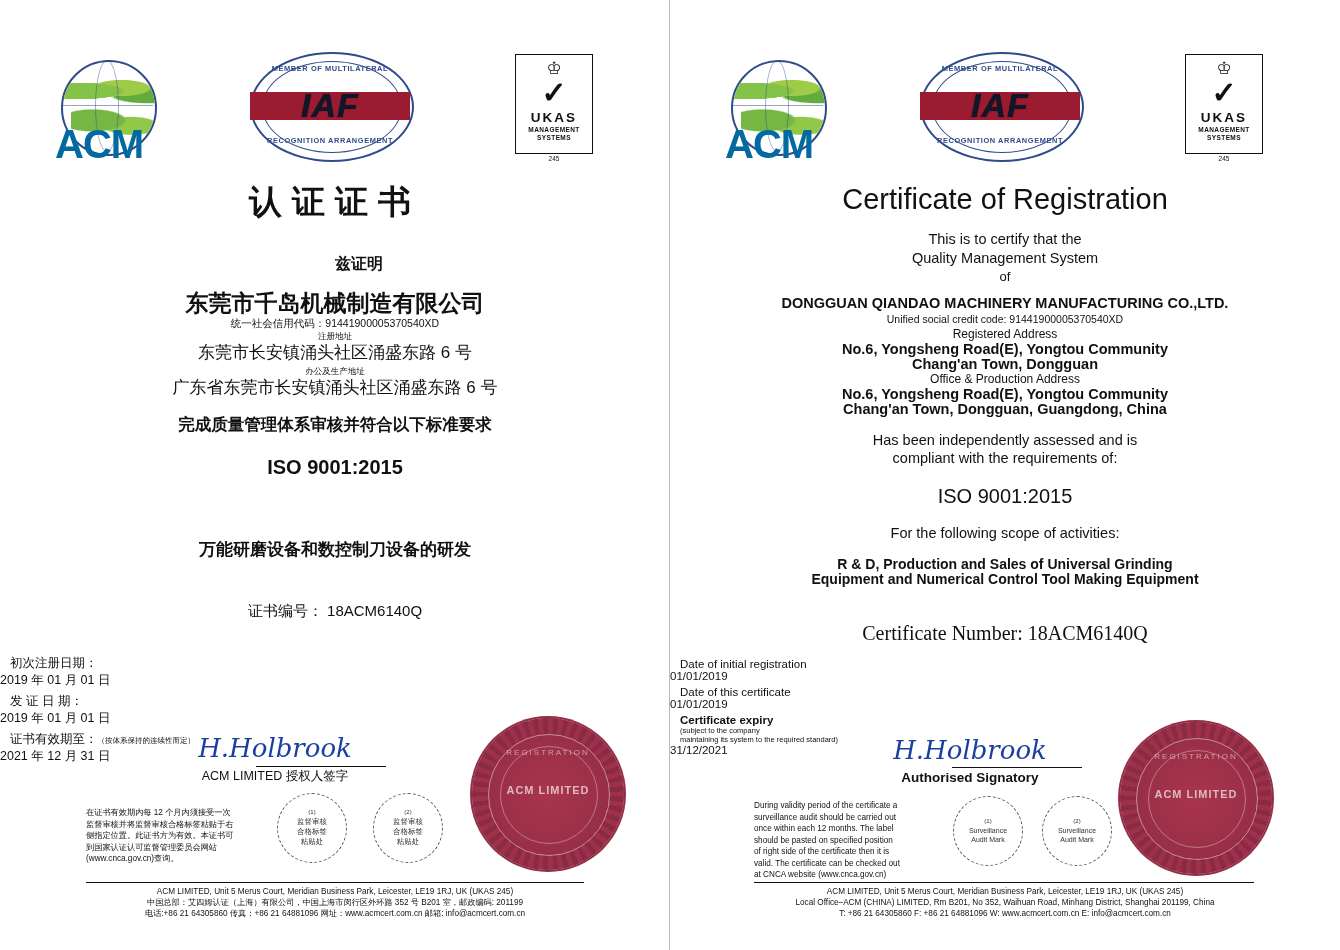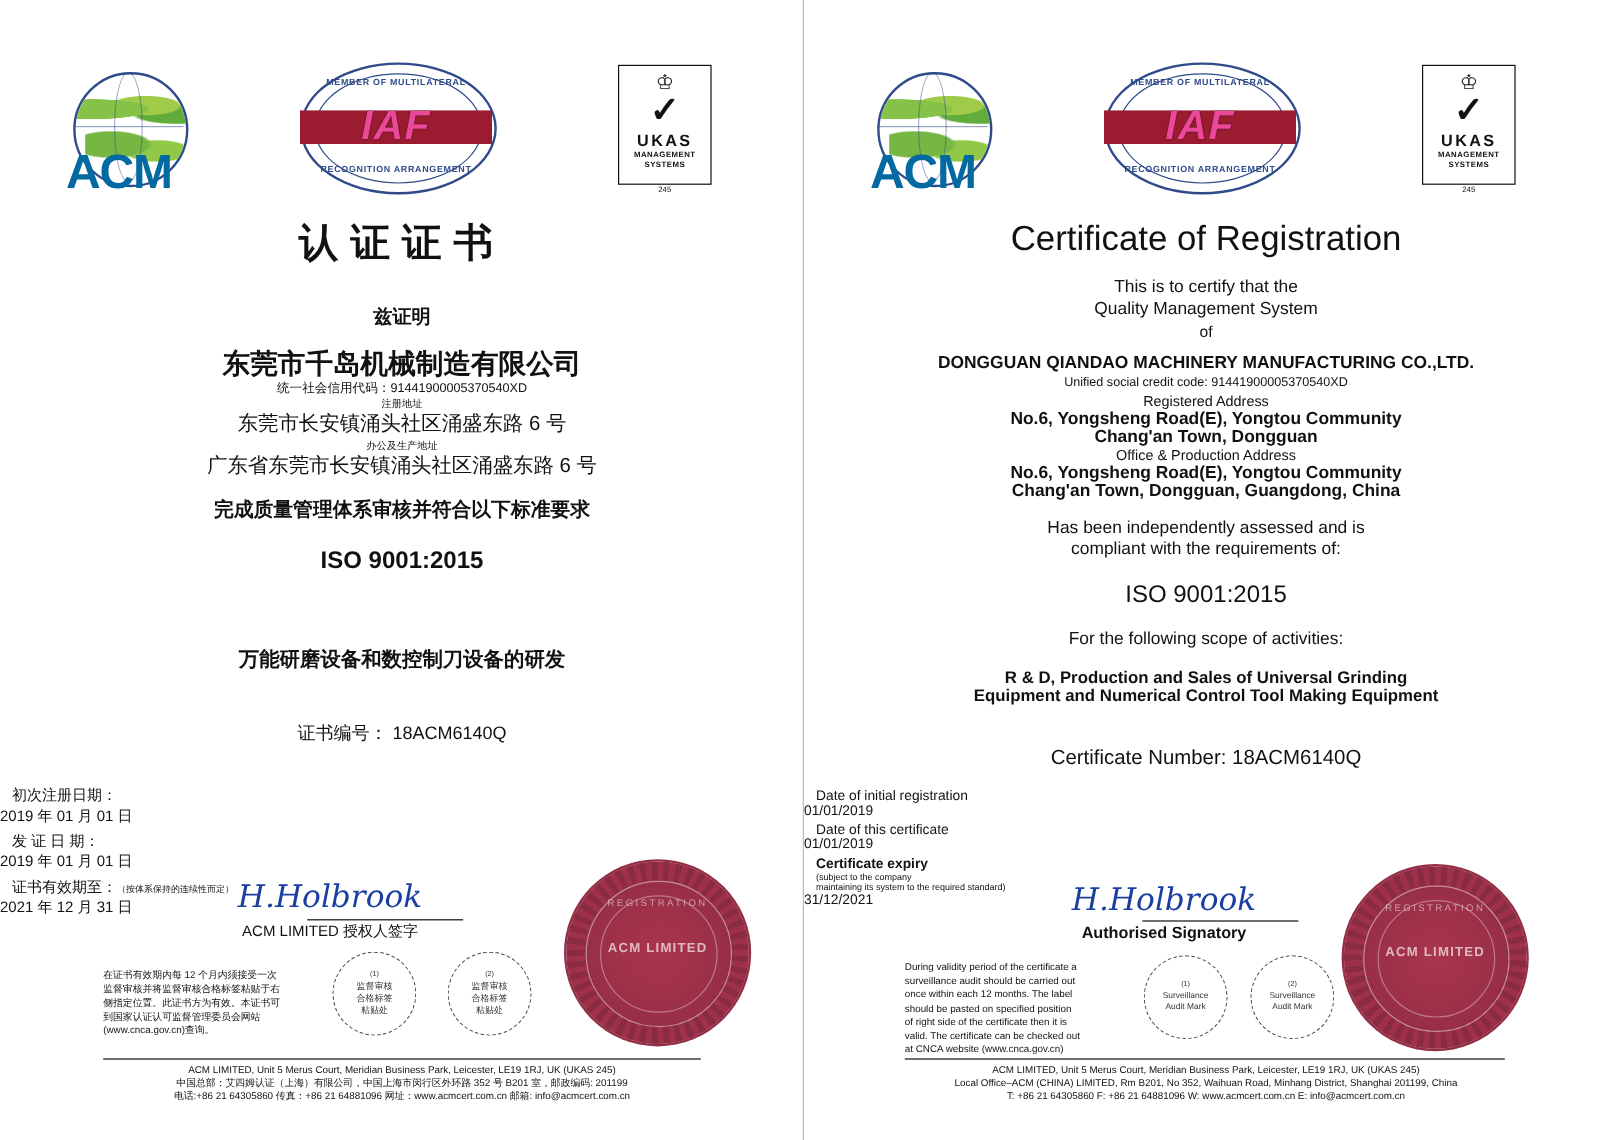--- a/index.html
+++ b/index.html
@@ -81,21 +81,21 @@
     position:absolute;left:10px;top:7px;right:10px;bottom:7px;
     border-radius:50%;
     border:1px solid #2f4b8a;
   }
   .iaf .band{
     position:absolute;left:0;top:40px;width:160px;height:28px;
     background:#9b1b30;
   }
   .iaf .iaf-text{
     position:absolute;left:0;top:36px;width:160px;text-align:center;
-    font-weight:bold;font-style:italic;font-size:34px;color:#ec4899;
+    font-weight:bold;font-style:italic;font-size:34px;color:#0f172a;
     letter-spacing:1px;line-height:34px;
     text-shadow:0 0 1px #000;
   }
   .iaf .top-arc,.iaf .bot-arc{
     position:absolute;left:0;width:160px;text-align:center;
     font-size:7.4px;font-weight:bold;color:#2f4b8a;letter-spacing:.6px;
   }
   .iaf .top-arc{top:12px;}
   .iaf .bot-arc{top:84px;}
   .ukas{
@@ -244,21 +244,21 @@
         <div class="tick">✓</div>
         <div class="ukas-word">UKAS</div>
         <div class="ms" style="white-space:pre-line">MANAGEMENT
 SYSTEMS</div>
         <div class="num">245</div>
       </div>
     </div>
 
     <div class="title-cn">认证证书</div>
 
-    <div class="ln b" style="top:254px;font-size:16px;">兹证明</div>
+    <div class="ln b" style="top:254px;font-size:16px;padding-left:24px;">兹证明</div>
     <div class="ln b" style="top:288px;font-size:23px;">东莞市千岛机械制造有限公司</div>
     <div class="ln sm" style="top:317px;">统一社会信用代码：91441900005370540XD</div>
     <div class="ln xs" style="top:331px;text-align:center;">注册地址</div>
     <div class="ln" style="top:341px;font-size:17px;">东莞市长安镇涌头社区涌盛东路 6 号</div>
     <div class="ln xs" style="top:366px;">办公及生产地址</div>
     <div class="ln" style="top:376px;font-size:17px;">广东省东莞市长安镇涌头社区涌盛东路 6 号</div>
 
     <div class="ln b" style="top:414px;font-size:16.5px;">完成质量管理体系审核并符合以下标准要求</div>
     <div class="ln b" style="top:456px;font-size:20px;">ISO 9001:2015</div>
     <div class="ln b" style="top:538px;font-size:17px;">万能研磨设备和数控制刀设备的研发</div>
@@ -365,21 +365,21 @@
 
     <div class="ln" style="top:432px;font-size:14.5px;">Has been independently assessed and is</div>
     <div class="ln" style="top:450px;font-size:14.5px;">compliant with the requirements of:</div>
 
     <div class="ln" style="top:485px;font-size:20px;">ISO 9001:2015</div>
 
     <div class="ln" style="top:525px;font-size:14.5px;">For the following scope of activities:</div>
     <div class="ln b" style="top:556px;font-size:14px;">R &amp; D, Production and Sales of Universal Grinding</div>
     <div class="ln b" style="top:571px;font-size:14px;">Equipment and Numerical Control Tool Making Equipment</div>
 
-    <div class="ln" style="top:622px;font-size:17px;">Certificate Number: 18ACM6140Q</div>
+    <div class="ln" style="top:622px;font-size:20px;font-family:Liberation Serif, serif;">Certificate Number: 18ACM6140Q</div>
 
     <div class="dates" style="top:658px;font-size:11.5px;">
       <div class="drow">
         <div class="dlabel" style="width:250px;">Date of initial registration</div>
         <div class="dval" style="width:150px;">01/01/2019</div>
       </div>
       <div class="drow">
         <div class="dlabel" style="width:250px;">Date of this certificate</div>
         <div class="dval" style="width:150px;">01/01/2019</div>
       </div>

